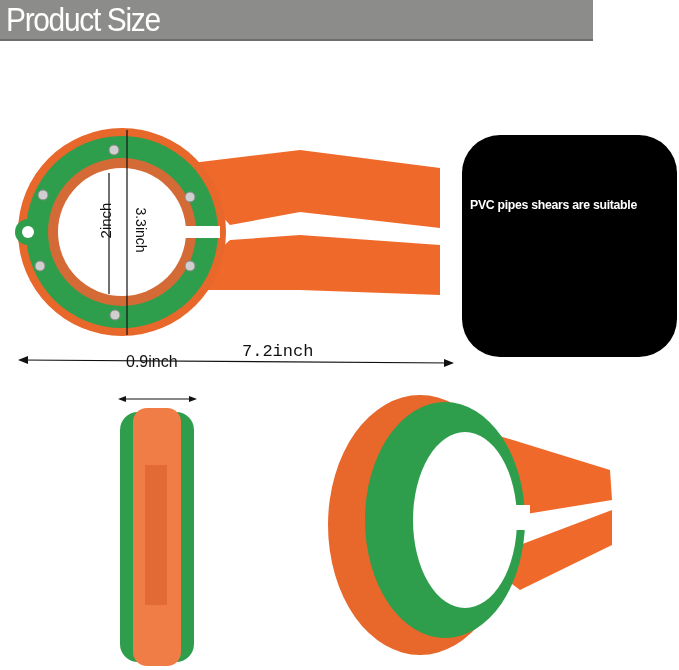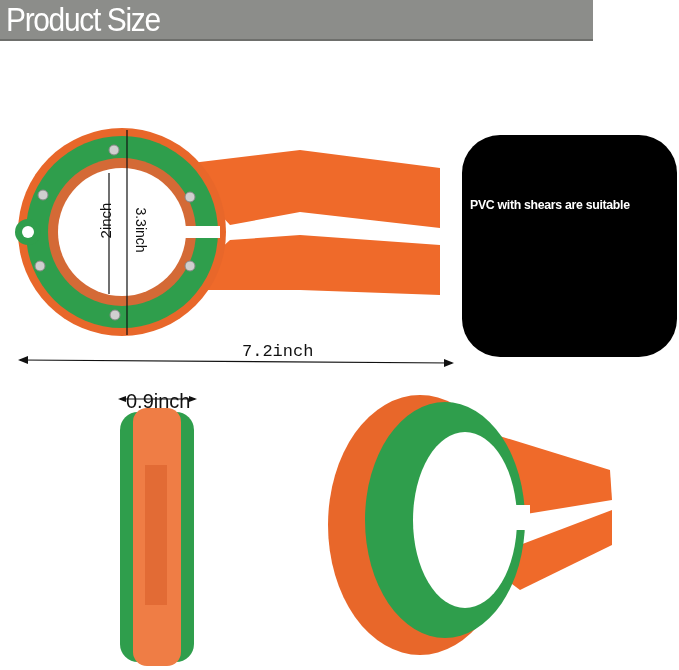--- a/index.html
+++ b/index.html
@@ -65,18 +65,18 @@
     <ellipse cx="420" cy="525" rx="92" ry="130" fill="#e8672a"></ellipse>
     <ellipse cx="445" cy="520" rx="80" ry="118" fill="#2f9e4c"></ellipse>
     <ellipse cx="465" cy="520" rx="52" ry="88" fill="#ffffff"></ellipse>
     <rect x="470" y="505" width="60" height="25" fill="#ffffff"></rect>
   </g>
 </svg>
 
 <div class="dim" style="left:88px;top:212px;transform:rotate(-90deg);font-size:15px;">2inch</div>
 <div class="dim" style="left:118px;top:222px;transform:rotate(90deg);font-size:14px;">3.3inch</div>
 <div class="dim" style="left:242px;top:342px;font-size:17px;font-family:Liberation Mono, monospace;">7.2inch</div>
-<div class="dim" style="left:126px;top:390px;font-size:20px;">0.9inch</div>
+<div class="dim" style="left:126px;top:353px;font-size:16px;">0.9inch</div>
 
 <div class="info-box"></div>
 <div class="info-text">
-  <div>PVC with shears are suitable</div>
+  <div>PVC pipes shears are suitable</div>
 </div>
 
 </body></html>

